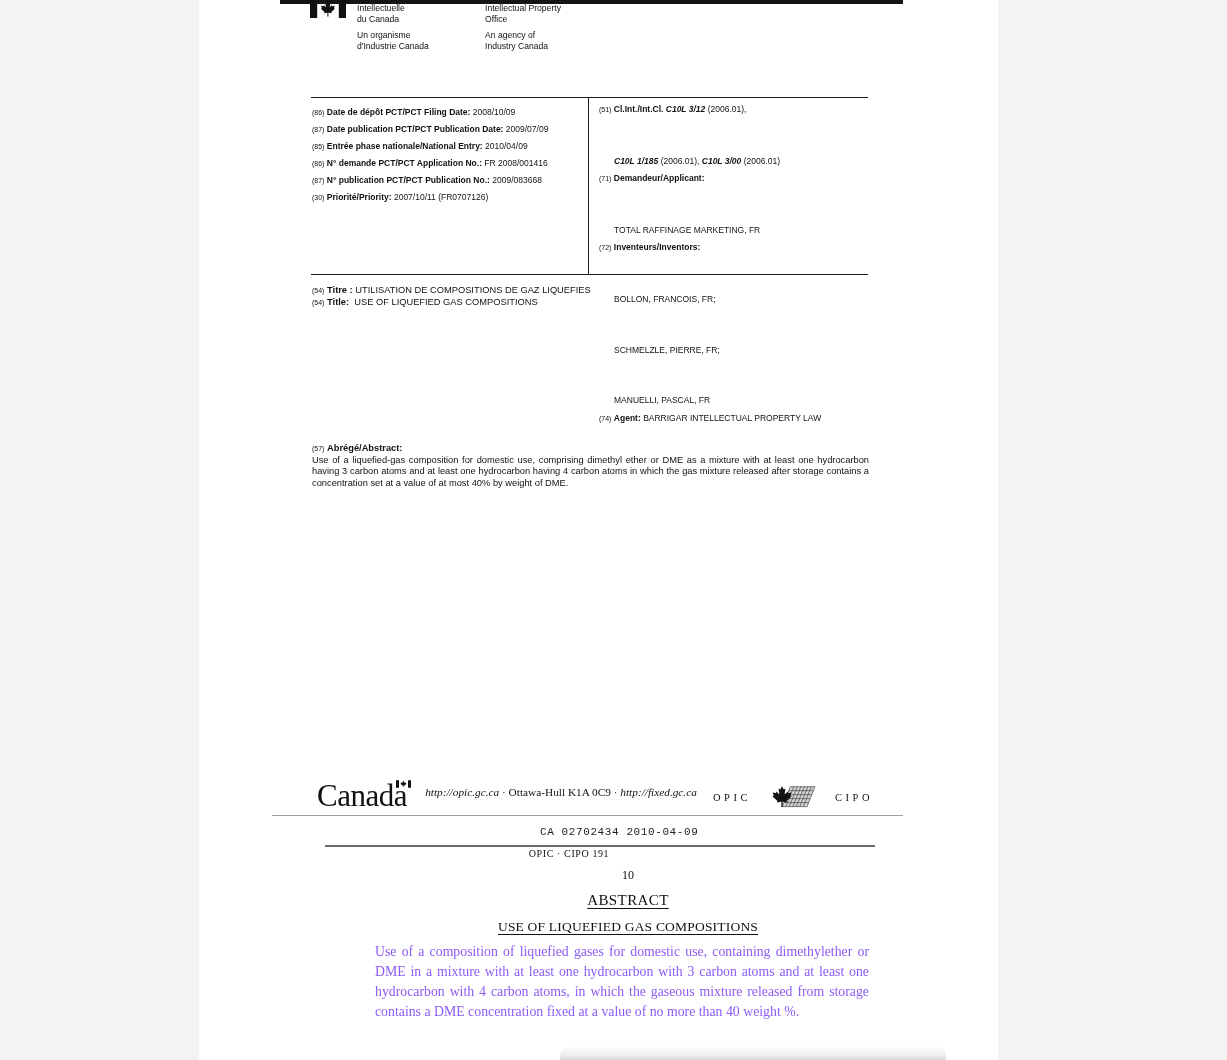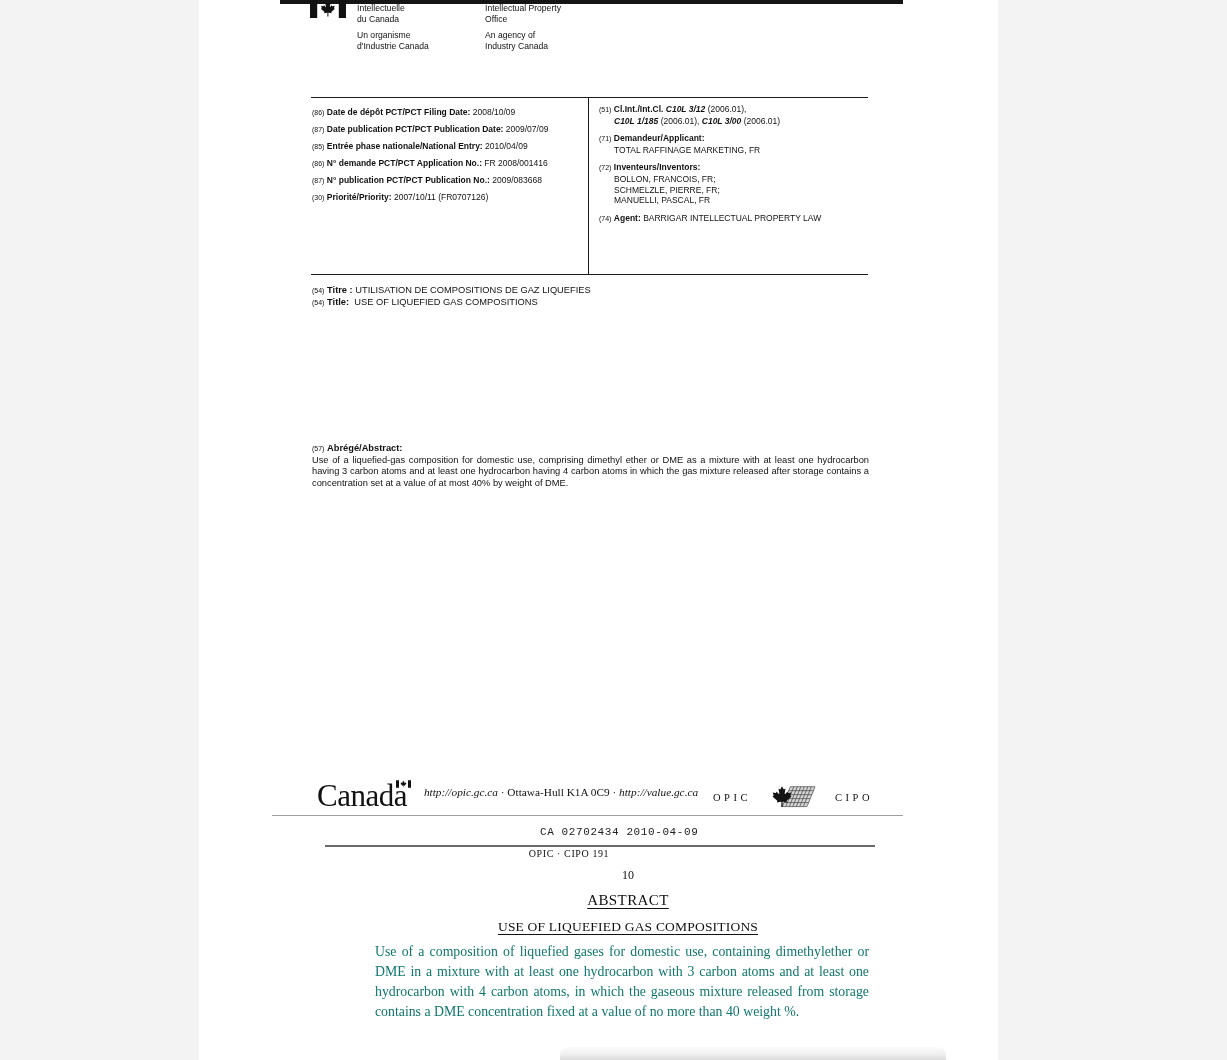--- a/index.html
+++ b/index.html
@@ -30,21 +30,21 @@
   
   .biblio{left:112px;top:97px;width:557px;height:176px;
     border-top:1.5px solid #1a1a1a;border-bottom:1.5px solid #1a1a1a;}
   .biblio-divider{position:absolute;left:277px;top:0;width:1px;height:176px;background:#1a1a1a;}
   .biblio-left{position:absolute;left:1px;top:6px;width:272px;}
   .b-row{font-size:8.5px;line-height:16px;white-space:nowrap;}
   .b-code{font-size:7px;}
   .b-label{font-weight:700;}
   .biblio-right{position:absolute;left:288px;top:6px;width:266px;font-size:8.5px;line-height:10.6px;}
   .b-group{margin-bottom:7px;}
-  .b-indent{padding-left:15px;}
+  .b-indent{padding-left:15px;margin-top:40px;}
   .ipc-cls{font-style:italic;font-weight:700;}
 
   
   .title-block{left:113px;top:285px;font-size:9.3px;line-height:11.5px;}
   .t-label{font-weight:700;}
   .abs57{left:113px;top:443px;width:557px;font-size:9.3px;line-height:11.2px;}
   .abs57 .text{text-align:justify;margin-top:1px;}
   .wordmark{left:118px;top:781px;font-family:"Liberation Serif",serif;font-size:31px;letter-spacing:-0.5px;line-height:30px;}
   .wordmark-flag{left:197px;top:780px;width:15px;height:8px;}
   .footer-center{left:212px;top:786px;width:300px;text-align:center;
@@ -58,21 +58,21 @@
   .stamp{left:341px;top:826px;font-family:"Liberation Mono",monospace;font-size:11px;letter-spacing:0.6px;color:#222;}
   .rule-mid{left:126px;top:845px;width:550px;height:1.5px;background:#6b6b6b;}
 
   
   .centered{left:182px;width:494px;text-align:center;font-family:"Liberation Serif",serif;}
   .page-no{top:868px;font-size:12px;}
   .abstract-heading{top:892px;font-size:15px;letter-spacing:0.4px;}
   .abstract-sub{top:919px;font-size:13.5px;letter-spacing:0.2px;}
   .u{text-decoration:underline;text-underline-offset:2.5px;}
   .abstract-body{left:176px;top:942px;width:494px;font-family:"Liberation Serif",serif;
-    font-size:13.8px;line-height:19.9px;text-align:justify;color:#0f766e;}
+    font-size:13.8px;line-height:19.9px;text-align:justify;color:#8b5cf6;}
 
   
   .bottom-bar{left:560px;top:1047px;width:386px;height:13px;border-radius:8px 8px 0 0;
     background:linear-gradient(180deg, rgba(0,0,0,0.015) 0%, rgba(0,0,0,0.06) 55%, rgba(0,0,0,0.14) 100%);}
 </style>
 </head>
 <body>
 
 <div class="page">
 
@@ -180,21 +180,21 @@
     <g transform="translate(16.5,1) scale(0.052)">
       <path fill="#111" d="M256 20 L222 85 C218 94 209 95 201 91 L172 77 L193 188 C197 209 183 209 175 199 L127 144 L118 173 C116 179 110 183 103 181 L39 167 L56 229 C60 243 62 249 52 253 L30 263 L139 355 C144 359 147 366 145 372 L135 404 L230 388 C236 387 242 391 242 397 L238 510 L274 510 L270 397 C270 391 276 387 282 388 L377 404 L367 372 C365 366 368 359 373 355 L482 263 L460 253 C450 249 452 243 456 229 L473 167 L409 181 C402 183 396 179 394 173 L385 144 L337 199 C329 209 315 209 319 188 L340 77 L311 91 C303 95 294 94 290 85 Z"></path>
     </g>
   </svg>
 
   <div class="abs footer-center">
     <span class="url">http://opic.gc.ca</span>
     <span>·</span>
     <span>Ottawa-Hull K1A 0C9</span>
     <span>·</span>
-    <span class="url">http://value.gc.ca</span>
+    <span class="url">http://fixed.gc.ca</span>
   </div>
   <div class="abs footer-ref">OPIC · CIPO  191</div>
 
   <div class="abs opic-cipo">
     <span>OPIC</span>
     <svg width="76" height="36" viewBox="0 0 76 36">
       <g transform="translate(34,3) skewX(-22)" stroke="#2a2a2a" stroke-width="0.9" fill="none" opacity="0.9">
         <rect x="0" y="0" width="36" height="29" fill="#777" opacity="0.35" stroke="none"></rect>
         <line x1="0" y1="0" x2="36" y2="0"></line>
           <line x1="0" y1="5.8" x2="36" y2="5.8"></line>

